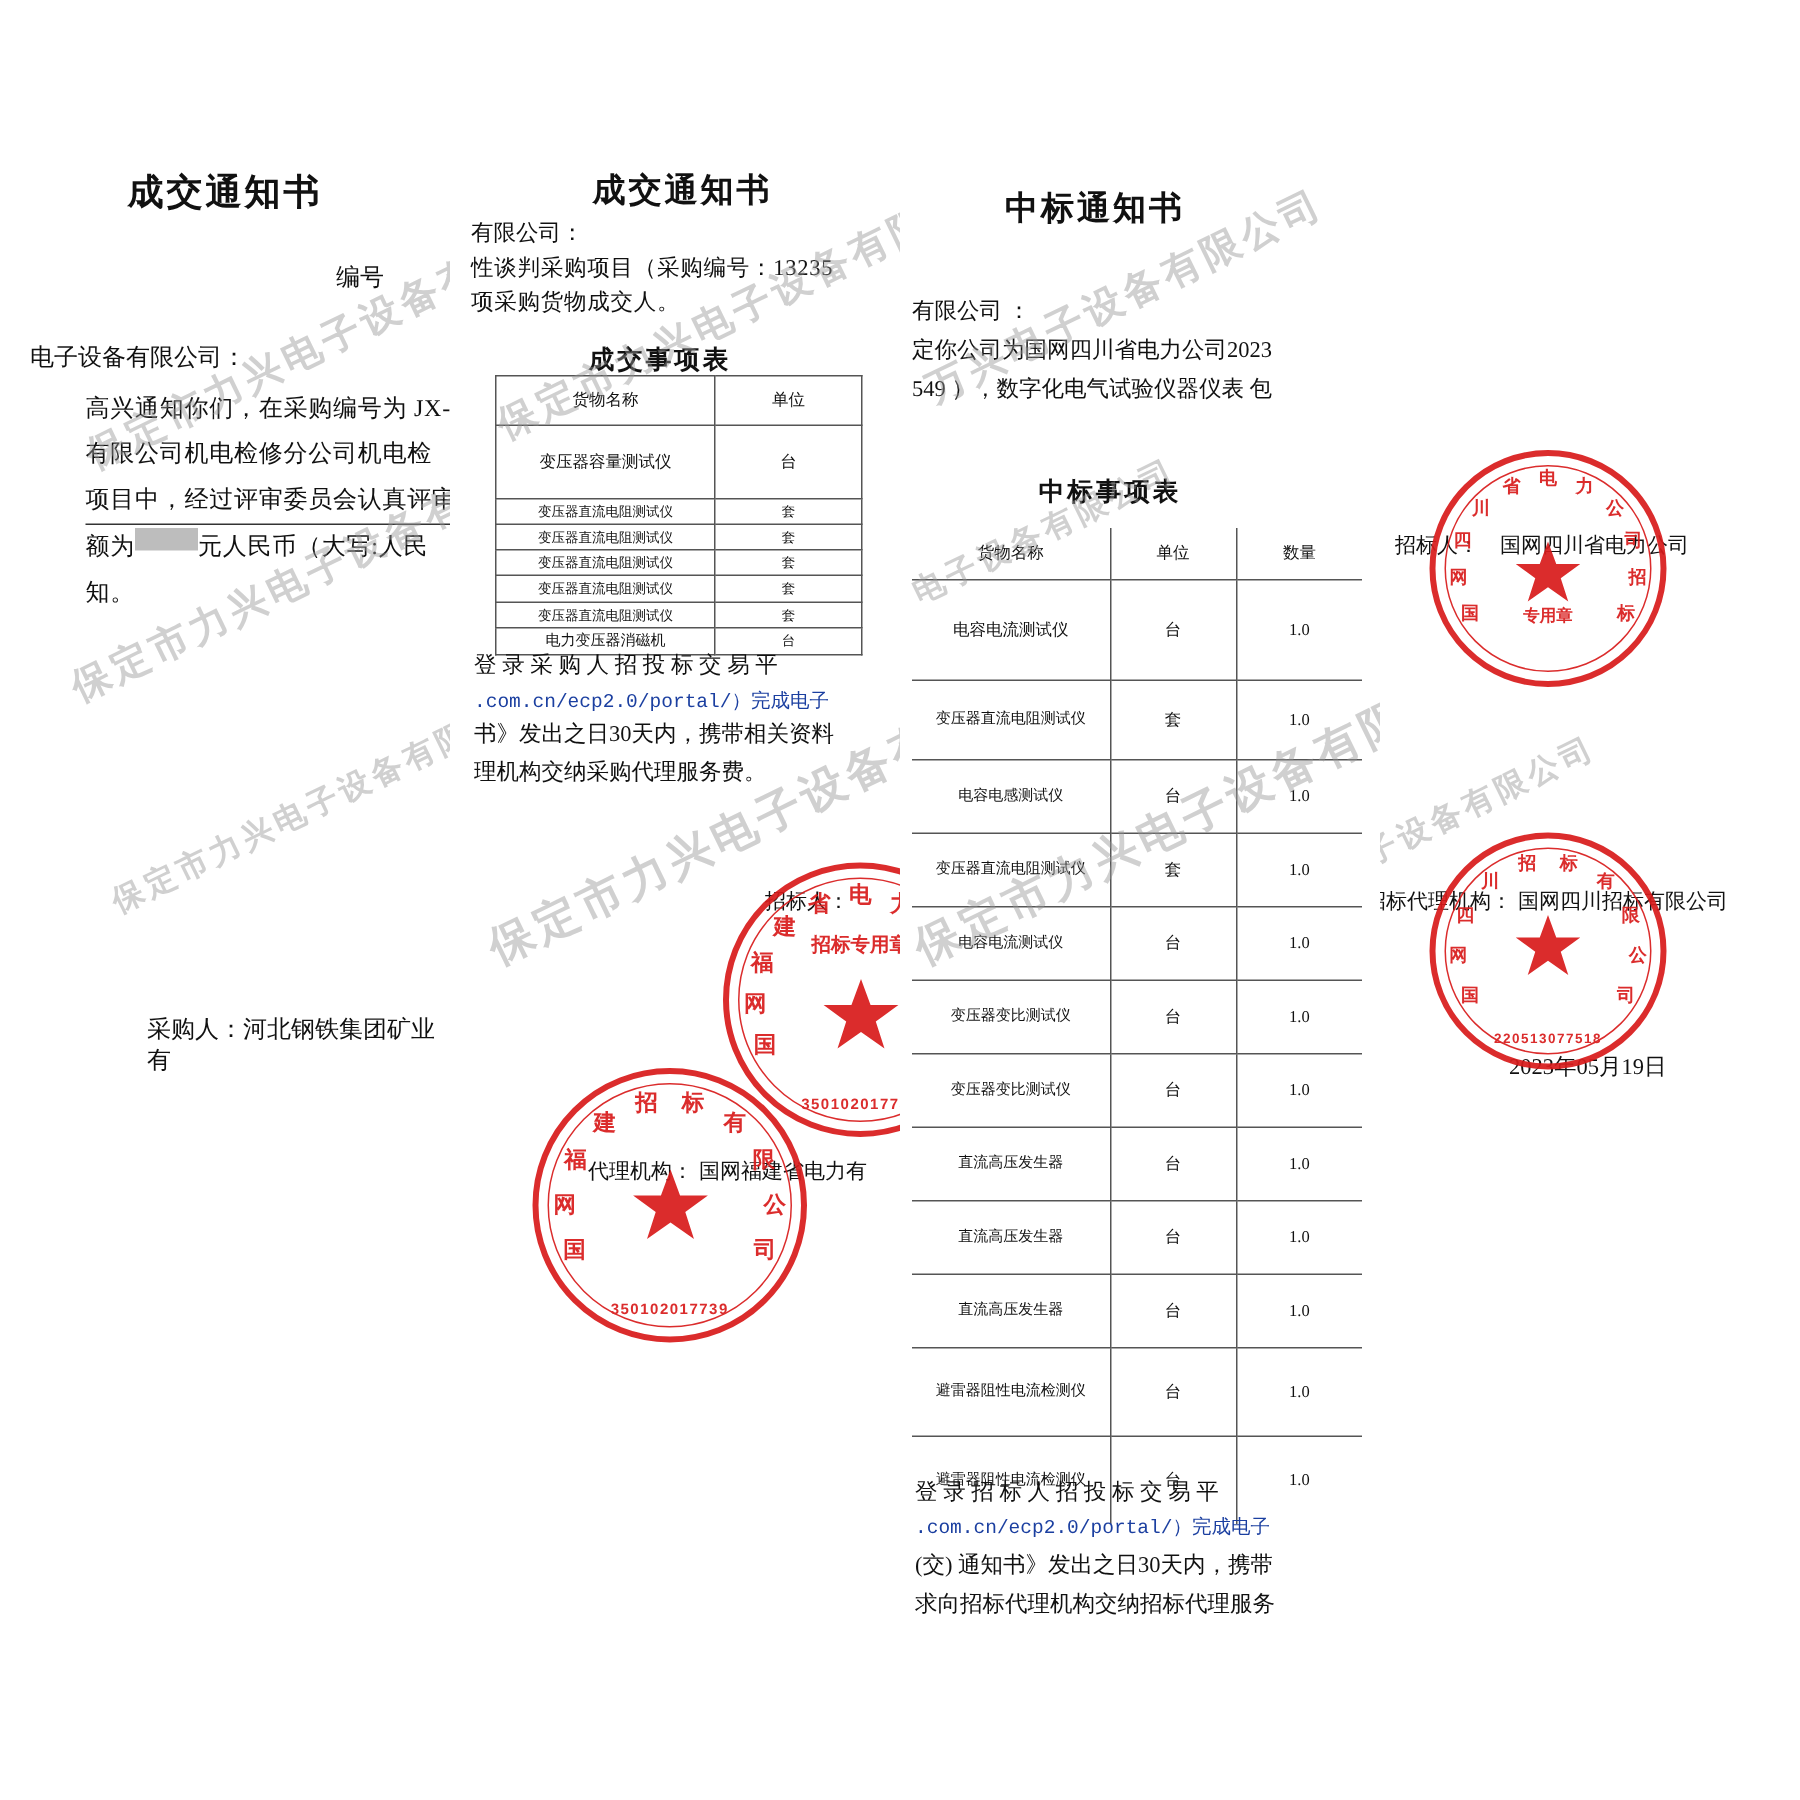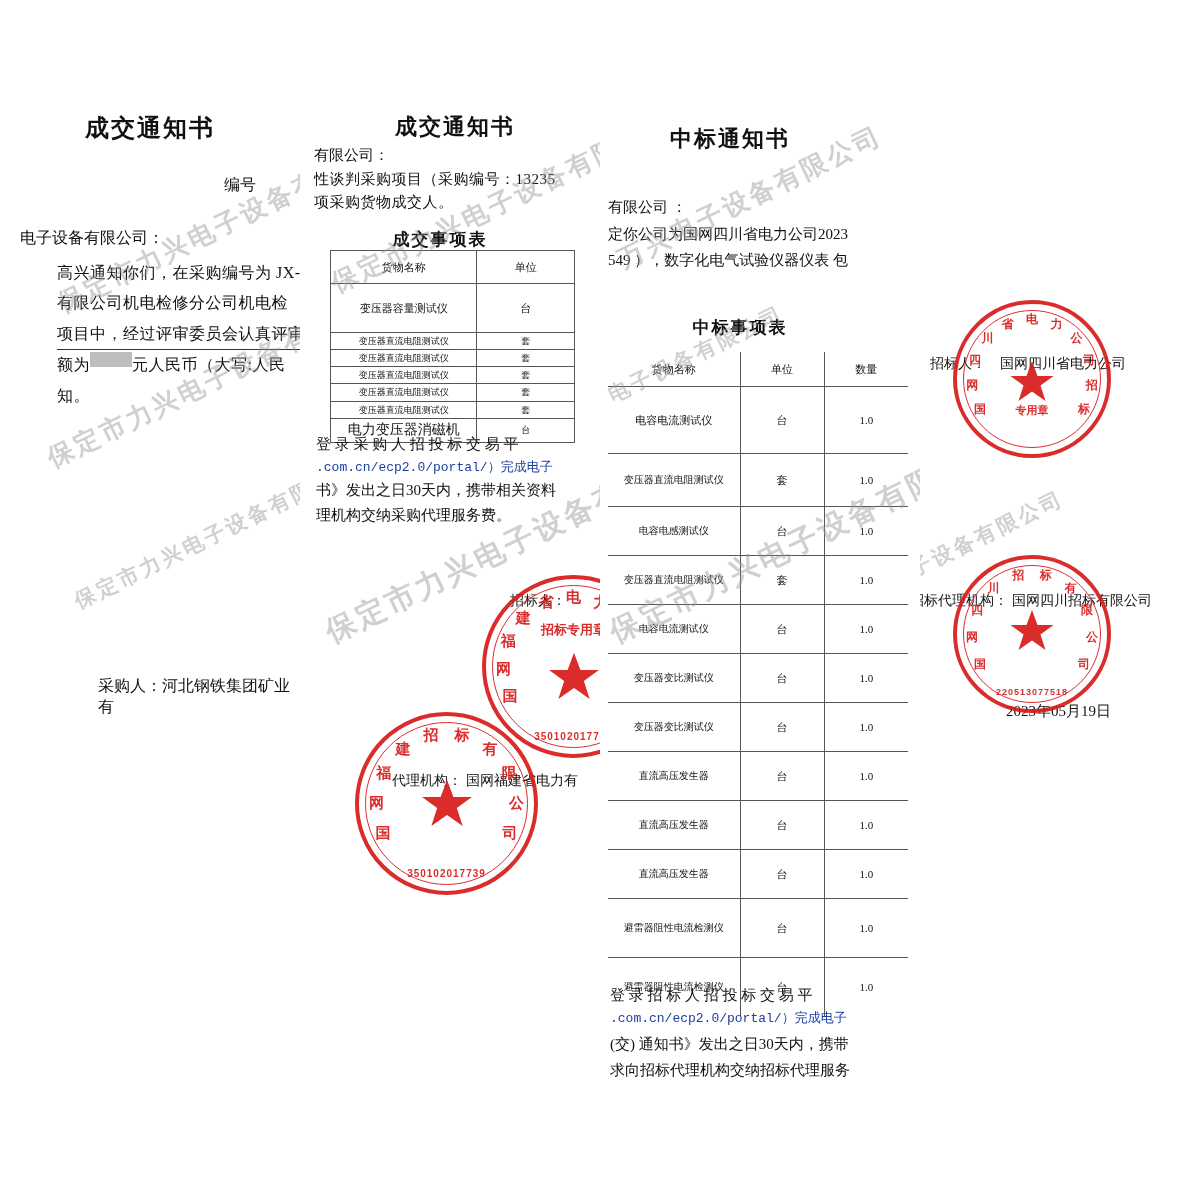--- a/index.html
+++ b/index.html
@@ -189,21 +189,21 @@
         </tr>
         <tr>
           <td style="font-size:9px;">变压器直流电阻测试仪</td>
           <td style="font-size:9px;">套</td>
         </tr>
         <tr>
           <td style="font-size:9px;">变压器直流电阻测试仪</td>
           <td style="font-size:9px;">套</td>
         </tr>
         <tr>
-          <td style="font-size:14px;">电力变压器消磁机</td>
+          <td style="font-size:10px;">电力变压器消磁机</td>
           <td style="font-size:9px;">台</td>
         </tr>
       </tbody>
     </table>
   </div>
 
   <div style="position:absolute; left:6px; top:432px; width:292px; font-size:15px; line-height:1.65;">
     <div>登 录 采 购 人 招 投 标 交 易 平</div>
     <div class="mono" style="font-size:13px; color:#1b3fa0;">.com.cn/ecp2.0/portal/）完成电子</div>
     <div>书》发出之日30天内，携带相关资料</div>

